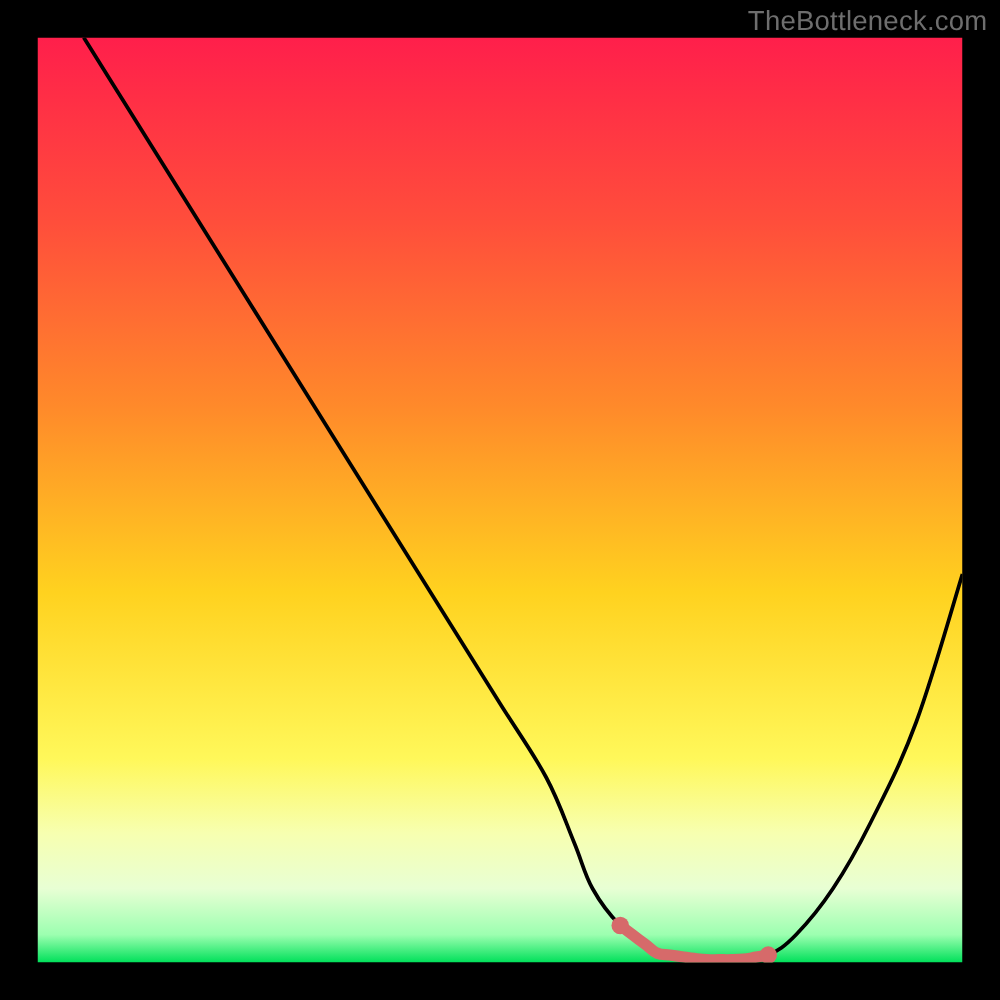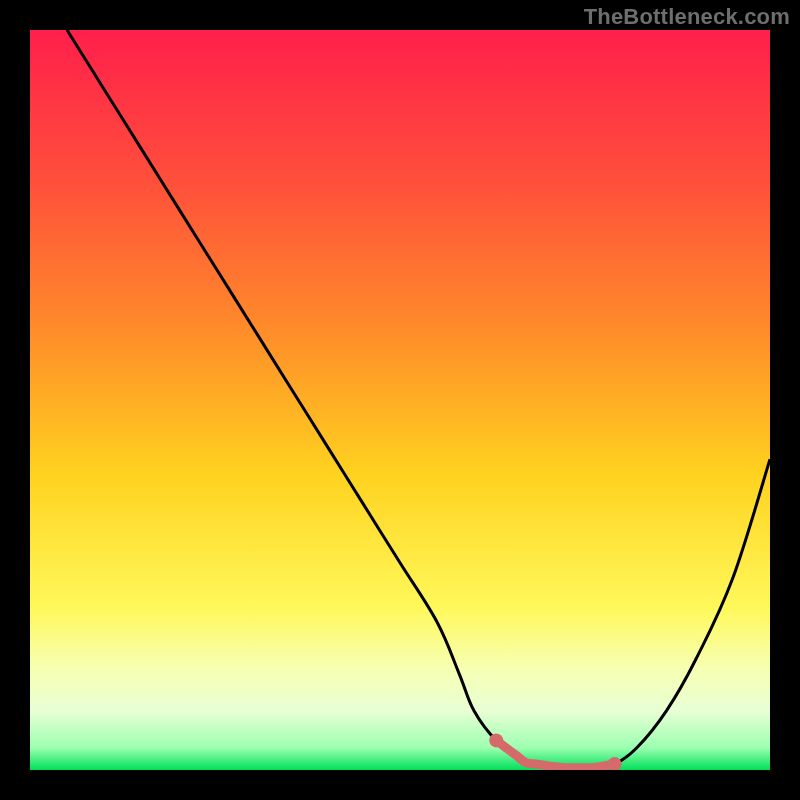--- a/index.html
+++ b/index.html
@@ -16,21 +16,21 @@
     width: 800px;
     height: 800px;
     background: #000;
   }
   .watermark {
     position: absolute;
     top: 4px;
     right: 10px;
     color: #6e6e6e;
     font-size: 22px;
-    font-weight: 700;
+    font-weight: 400;
     letter-spacing: 0.2px;
     z-index: 10;
     user-select: none;
   }
   .plot {
     position: absolute;
     left: 30px;
     top: 30px;
     width: 740px;
     height: 740px;

